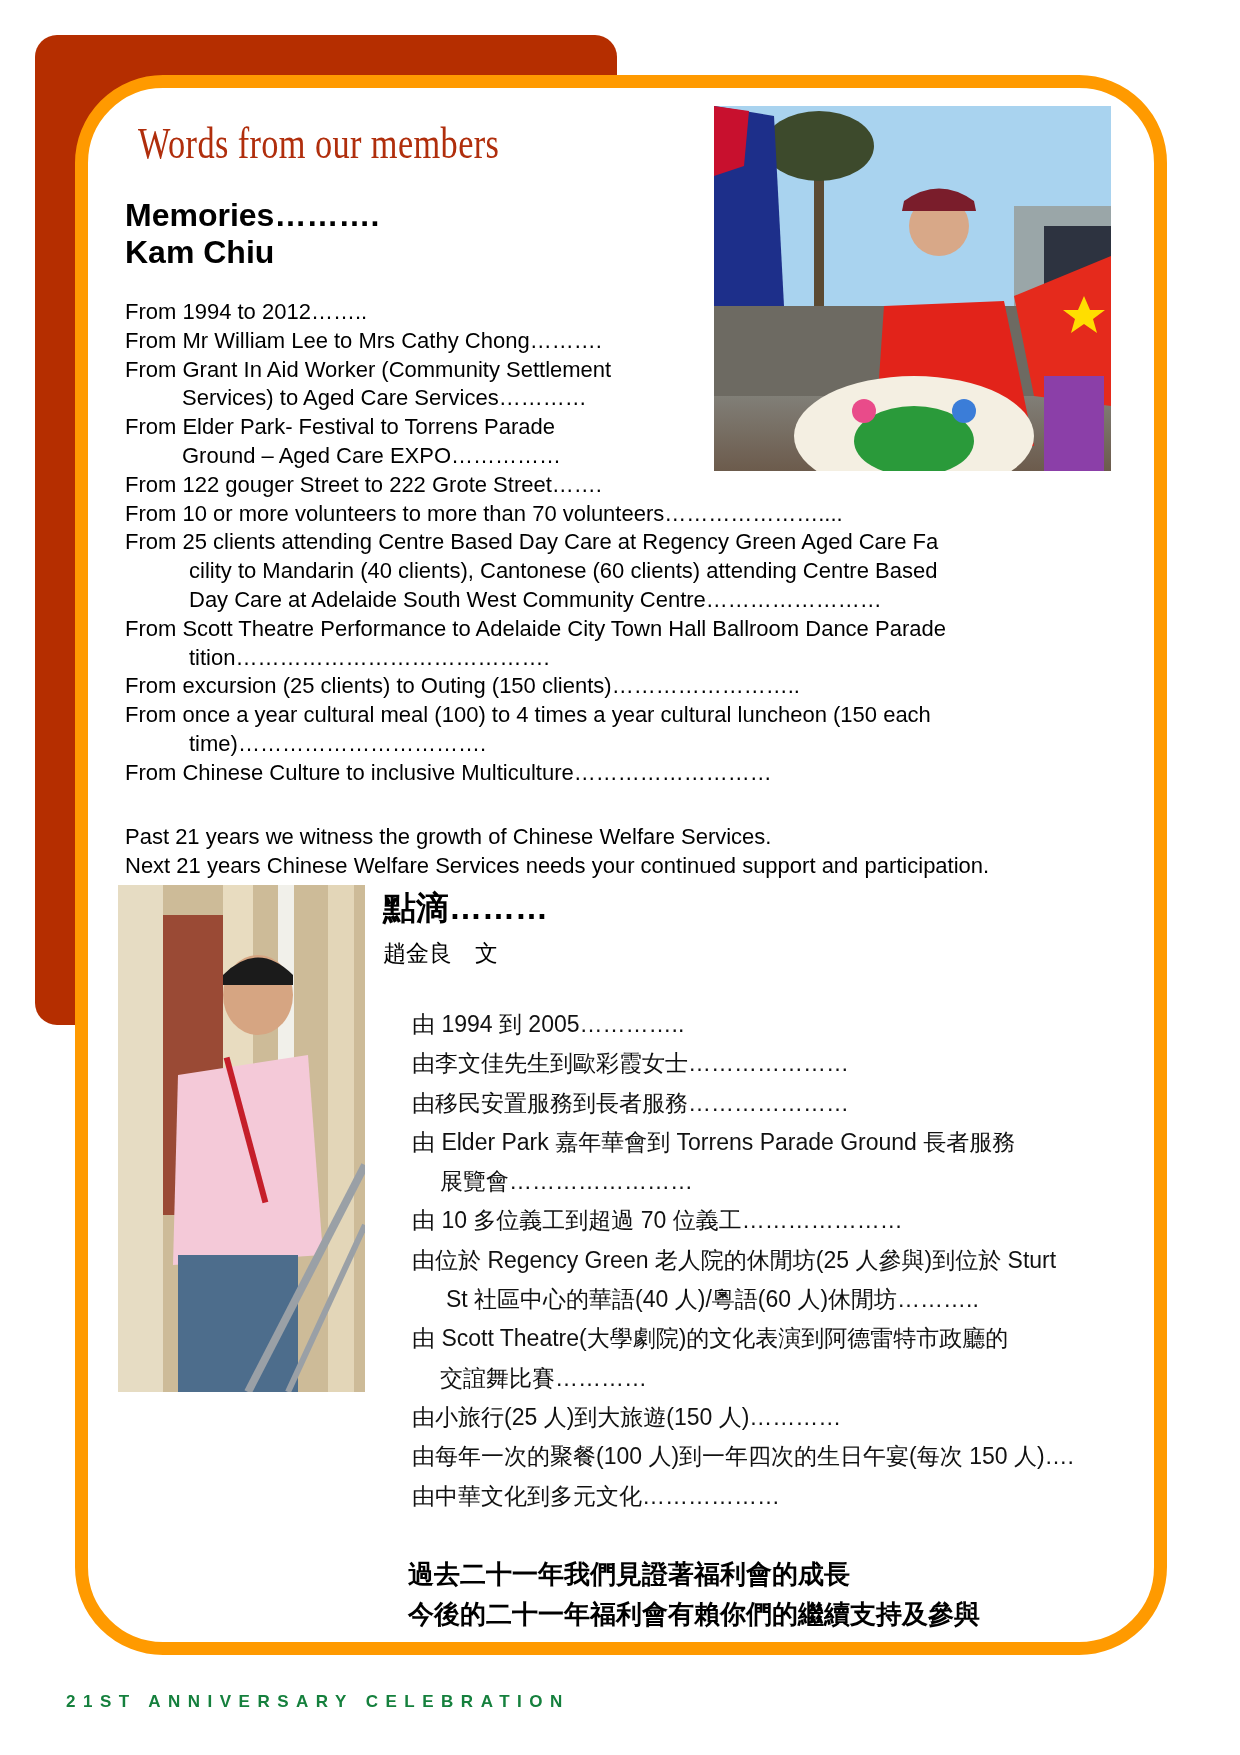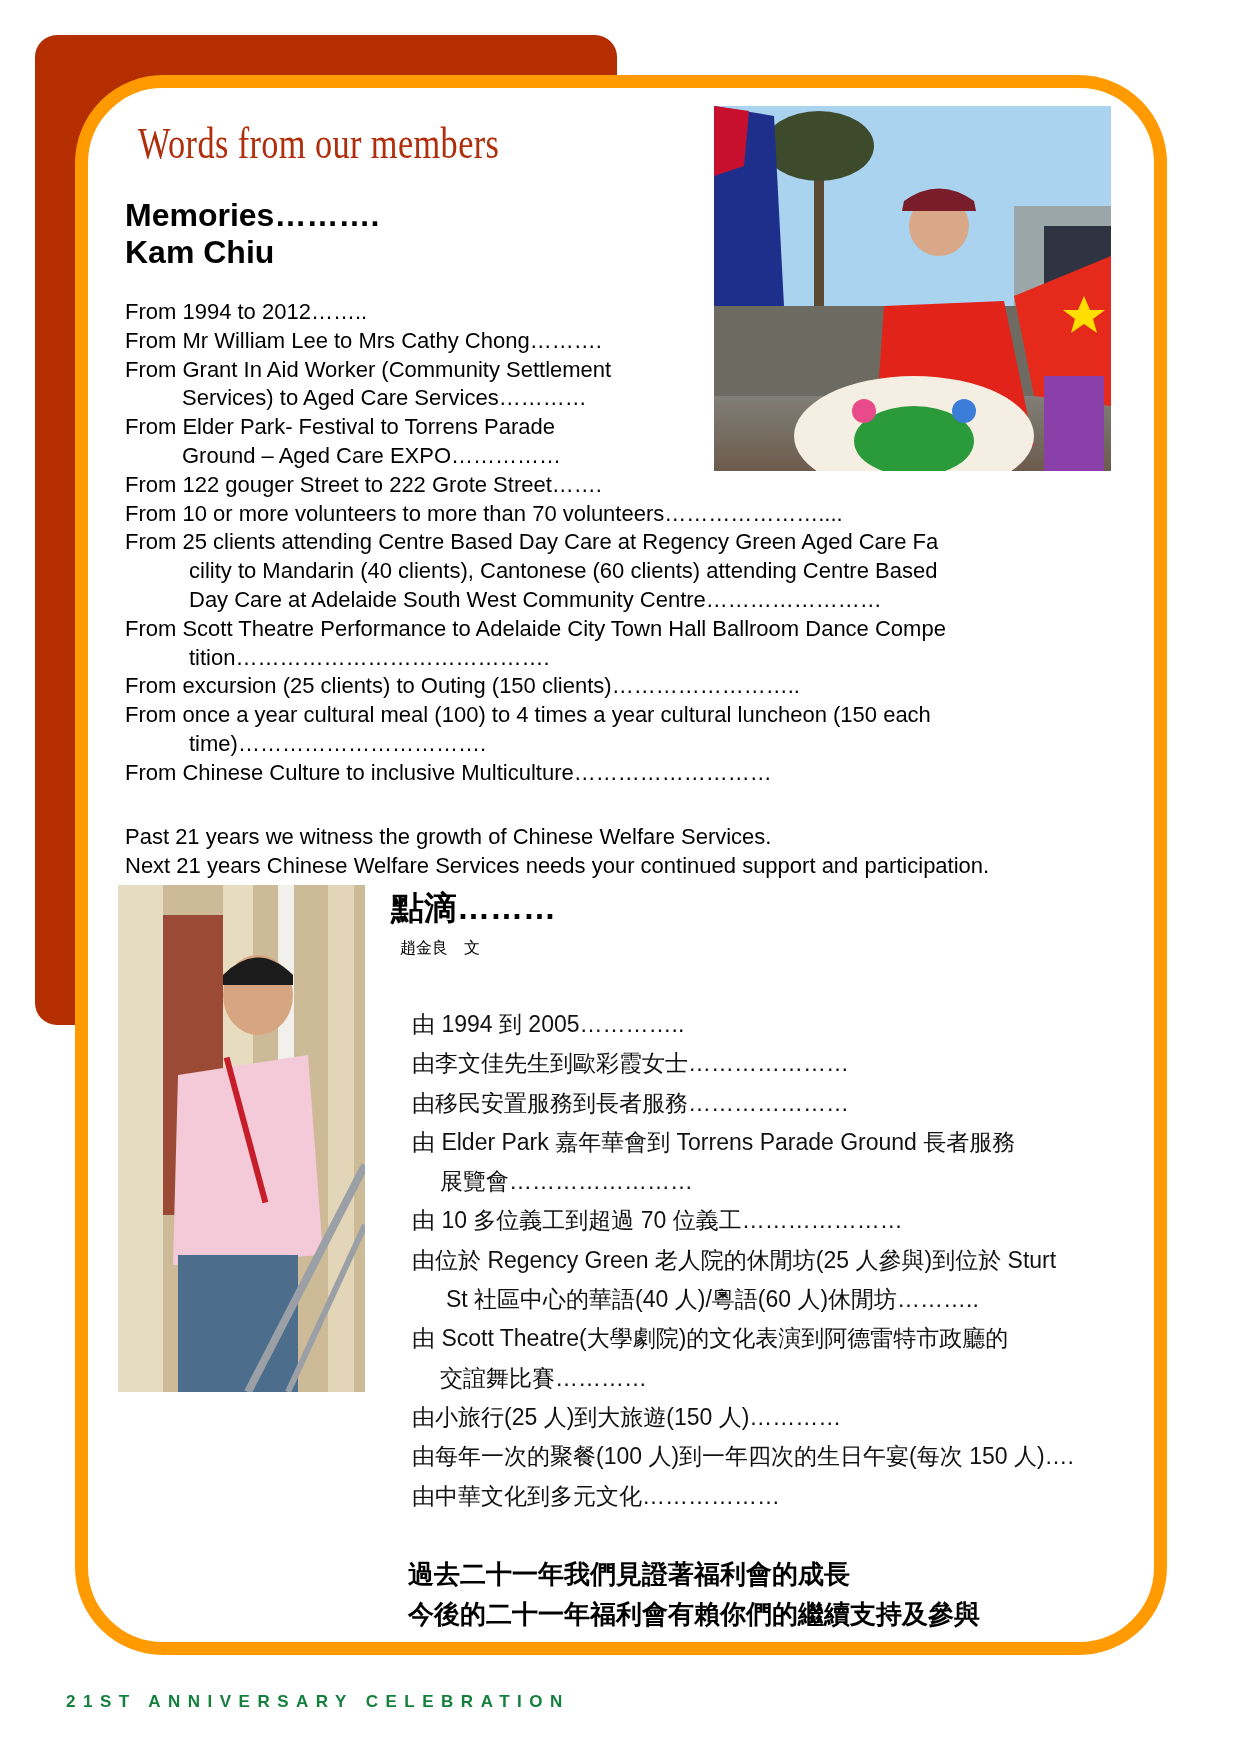--- a/index.html
+++ b/index.html
@@ -18,22 +18,22 @@
   .en-lines { left:125px; top:298px; font-size:22px; line-height:28.8px; width:960px; }
   .en-line { white-space:nowrap; }
   .en-line.cont { padding-left:57px; }
   .en-line.cont2 { padding-left:64px; }
   .en-closing { left:125px; top:822px; font-size:22px; line-height:29px; white-space:nowrap; }
   .photo { position:absolute; overflow:hidden; }
   .photo1 { left:714px; top:106px; width:397px; height:365px;
             background:linear-gradient(180deg,#9fcbe9 0%,#b8daf1 45%,#8a8f8b 70%,#6c5b4c 100%); }
   .photo2 { left:118px; top:885px; width:247px; height:507px;
             background:linear-gradient(90deg,#d8c9a8 0%,#b58a6c 30%,#d9cbb1 60%,#a9a497 100%); }
-  .zh-title { left:383px; top:886px; font-size:33px; font-weight:bold; white-space:nowrap;margin-left:8px; }
-  .zh-author { left:400px; top:938px; font-size:16px; white-space:nowrap; }
+  .zh-title { left:383px; top:886px; font-size:33px; font-weight:bold; white-space:nowrap; }
+  .zh-author { left:383px; top:938px; font-size:23px; white-space:nowrap; }
   .zh-lines { left:412px; top:1005px; font-size:23px; line-height:39.3px; width:720px; }
   .zh-line { white-space:nowrap; color:#111; }
   .zh-line.cont { padding-left:28px; }
   .zh-line.cont2 { padding-left:34px; }
   .zh-closing { left:408px; top:1555px; font-size:26px; line-height:39.5px; font-weight:bold; white-space:nowrap; }
   .footer { left:66px; top:1692px; font-size:17px; font-weight:bold; letter-spacing:7.5px;
             color:#15803d; white-space:nowrap; }
 </style>
 </head>
 <body>
@@ -74,21 +74,21 @@
   <div class="en-line">From Mr William Lee to Mrs Cathy Chong……….</div>
   <div class="en-line">From Grant In Aid Worker (Community Settlement</div>
   <div class="en-line cont">Services) to Aged Care Services…………</div>
   <div class="en-line">From Elder Park- Festival to Torrens Parade</div>
   <div class="en-line cont">Ground – Aged Care EXPO……………</div>
   <div class="en-line">From 122 gouger Street to 222 Grote Street…….</div>
   <div class="en-line">From 10 or more volunteers to more than 70 volunteers…………………....</div>
   <div class="en-line">From 25 clients attending Centre Based Day Care at Regency Green Aged Care Fa</div>
   <div class="en-line cont2">cility to Mandarin  (40 clients), Cantonese (60 clients) attending Centre Based</div>
   <div class="en-line cont2">Day Care at Adelaide South West Community Centre……………………</div>
-  <div class="en-line">From Scott Theatre Performance to Adelaide City Town Hall Ballroom Dance Compe</div>
+  <div class="en-line">From Scott Theatre Performance to Adelaide City Town Hall Ballroom Dance Parade</div>
   <div class="en-line cont2">tition…………………………………….</div>
   <div class="en-line">From excursion (25 clients) to Outing (150 clients)……………………..</div>
   <div class="en-line">From once a year cultural meal (100) to 4 times a year cultural luncheon (150 each</div>
   <div class="en-line cont2">time)…………………………….</div>
   <div class="en-line">From Chinese Culture to inclusive Multiculture………………………</div>
 </div>
 
 <div class="abs en-closing">
   <div>Past 21 years we witness the growth of Chinese Welfare Services.</div>
   <div>Next 21 years Chinese Welfare Services needs your continued support and participation.</div>

